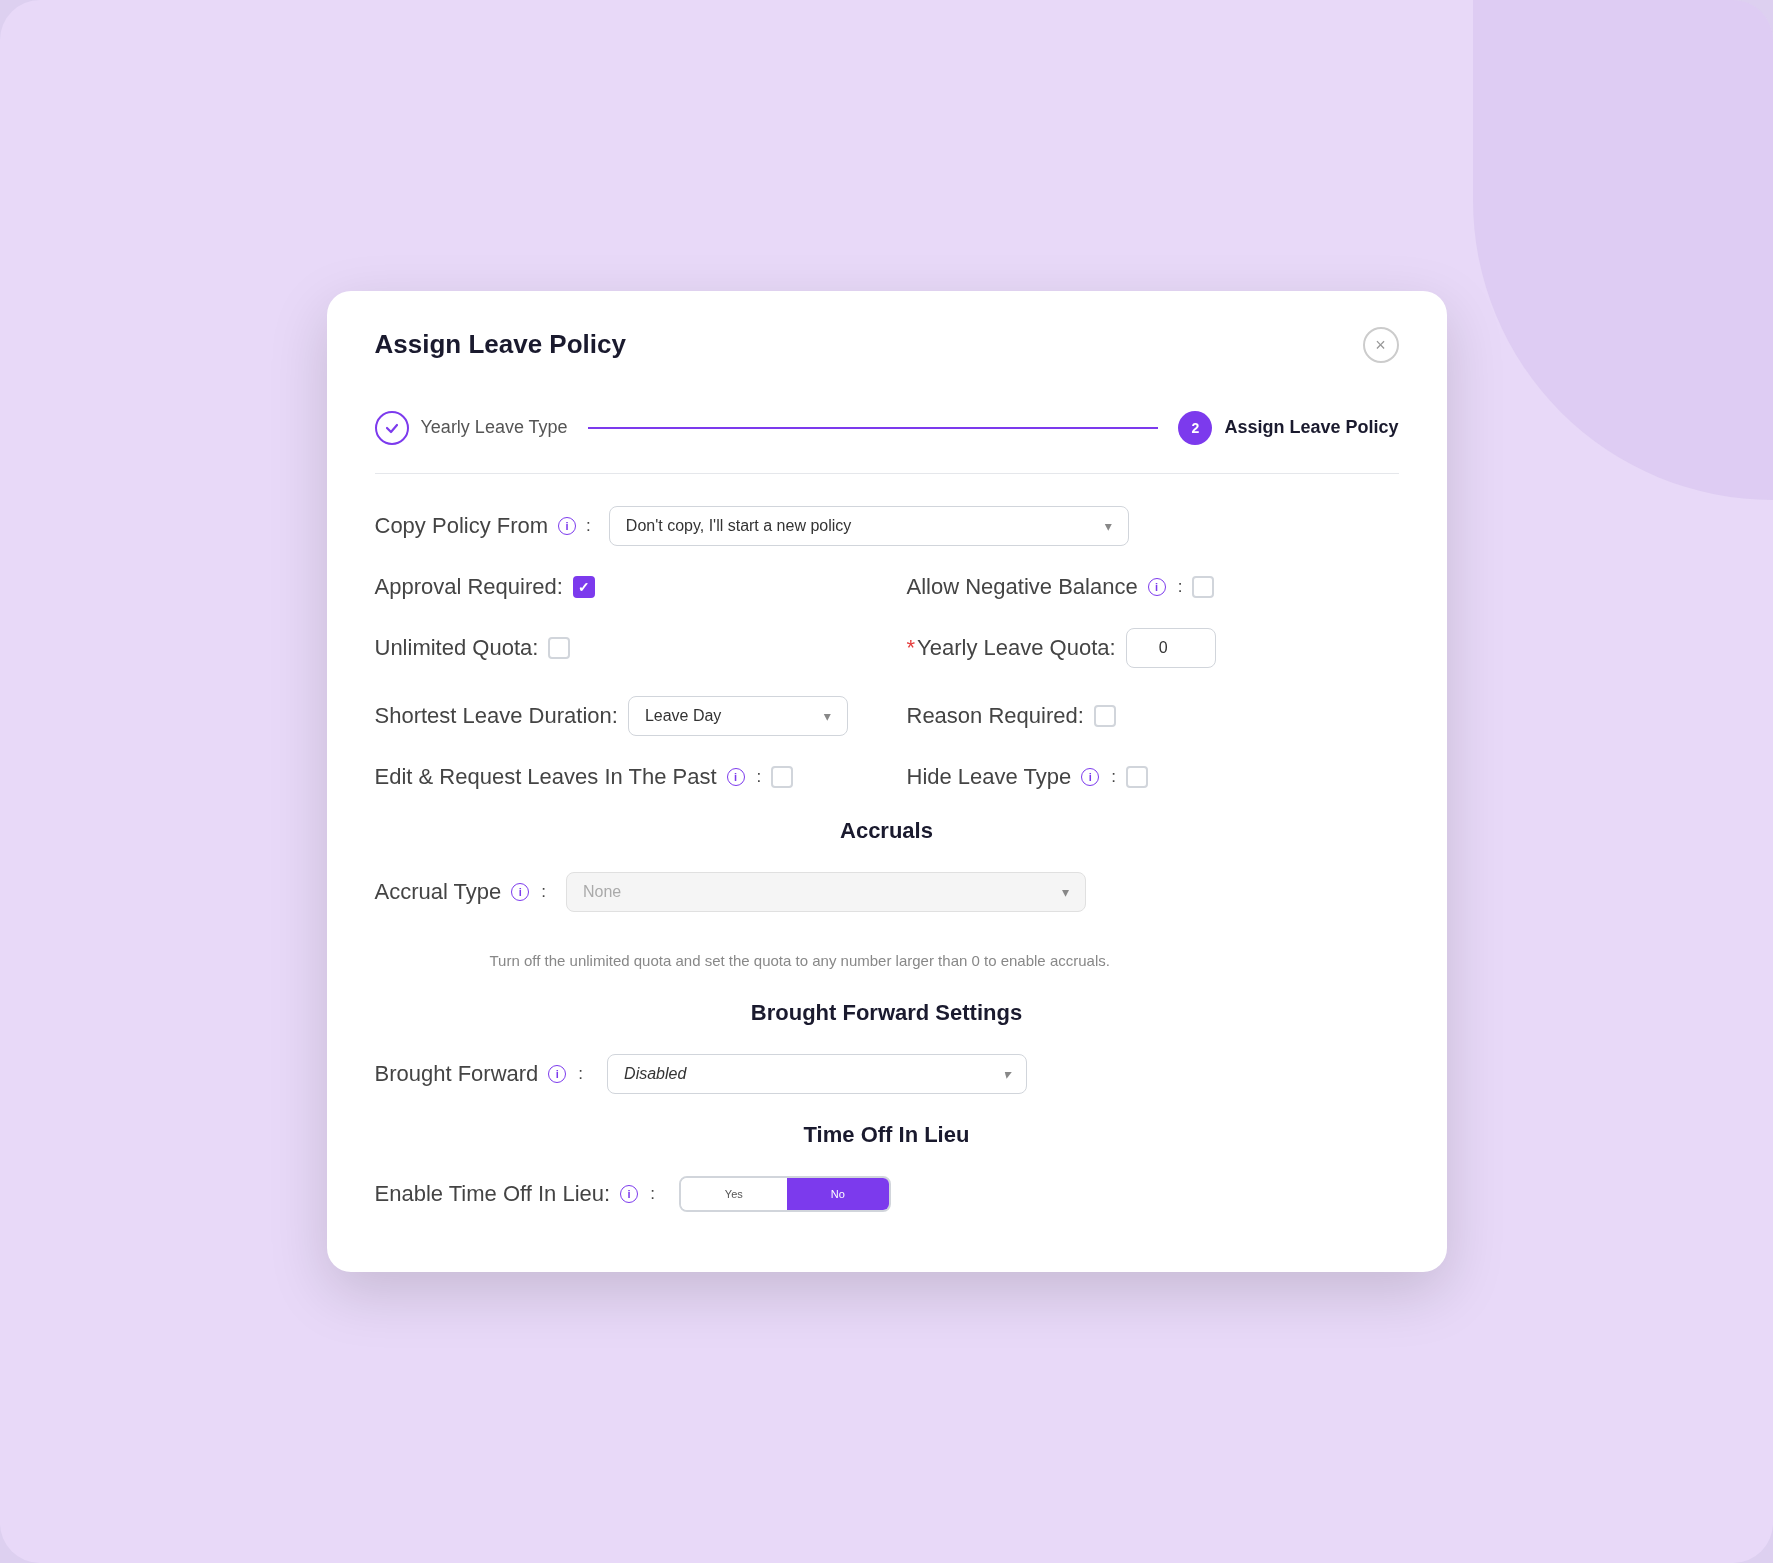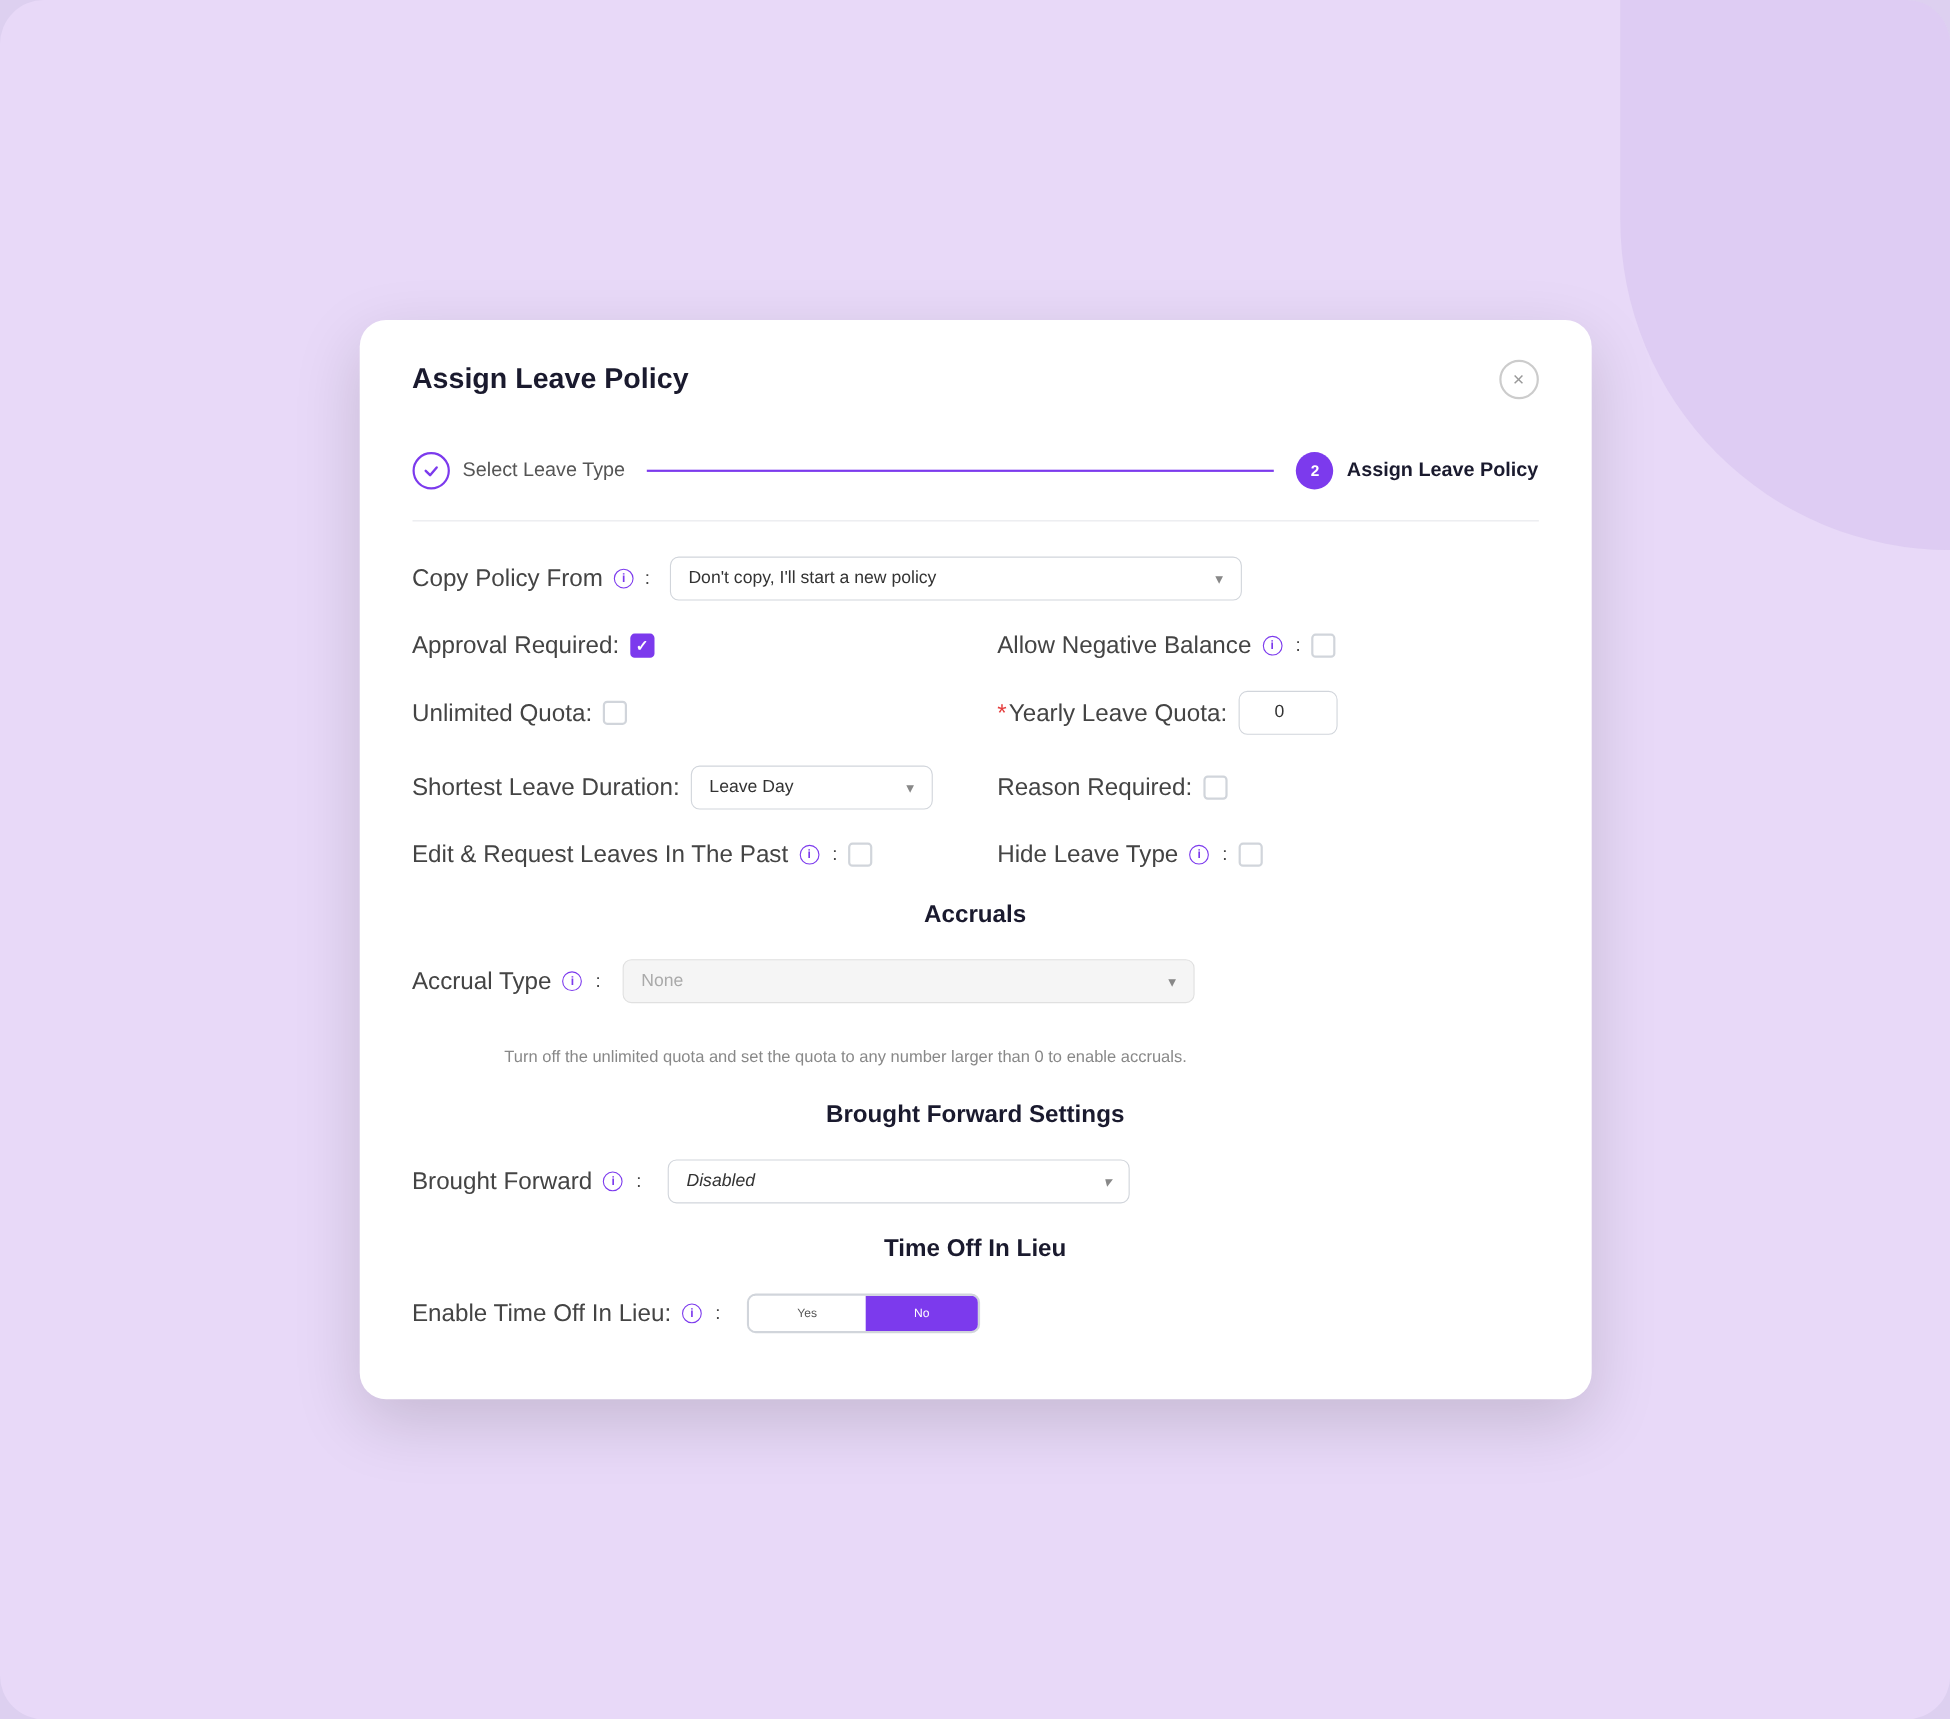--- a/index.html
+++ b/index.html
@@ -344,21 +344,21 @@
     </div>
 
     <div class="steps-bar">
 
       <div class="step">
         <div class="step-circle done">
           <svg width="16" height="16" viewBox="0 0 16 16" fill="none">
             <path d="M3 8l4 4 6-7" stroke="#7c3aed" stroke-width="2.2" stroke-linecap="round" stroke-linejoin="round"></path>
           </svg>
         </div>
-        <span class="step-label">Select Leave Type</span>
+        <span class="step-label">Yearly Leave Type</span>
       </div>
 
       <div class="step-line"></div>
 
       <div class="step">
         <div class="step-circle active">2</div>
         <span class="step-label active">Assign Leave Policy</span>
       </div>
     </div>
 
@@ -441,21 +441,21 @@
       <div class="form-row" style="flex-direction: column; align-items: flex-start; gap: 22px;">
         <div class="field-group" style="margin-bottom: 8px;">
           <span class="field-label">Accrual Type</span>
           <span class="info-icon">i</span>
           <span style="color:#444; font-size:17px; margin-left:2px; margin-right: 10px;">:</span>
           <div class="select-input wide select-disabled">
             <span>None</span>
             <span class="select-chevron">▾</span>
           </div>
         </div>
-        <p class="accrual-hint" style="margin-left: 84px;">Turn off the unlimited quota and set the quota to any number larger than 0 to enable accruals.</p>
+        <p class="accrual-hint" style="margin-left: 115px;">Turn off the unlimited quota and set the quota to any number larger than 0 to enable accruals.</p>
       </div>
 
       <div class="section-title" style="margin-top: 24px;">Brought Forward Settings</div>
 
       <div class="form-row">
         <div class="field-group">
           <span class="field-label">Brought Forward</span>
           <span class="info-icon">i</span>
           <span style="color:#444; font-size:17px; margin-left:2px; margin-right:14px;">:</span>
           <div class="select-input" style="width:420px;font-style:italic;">

